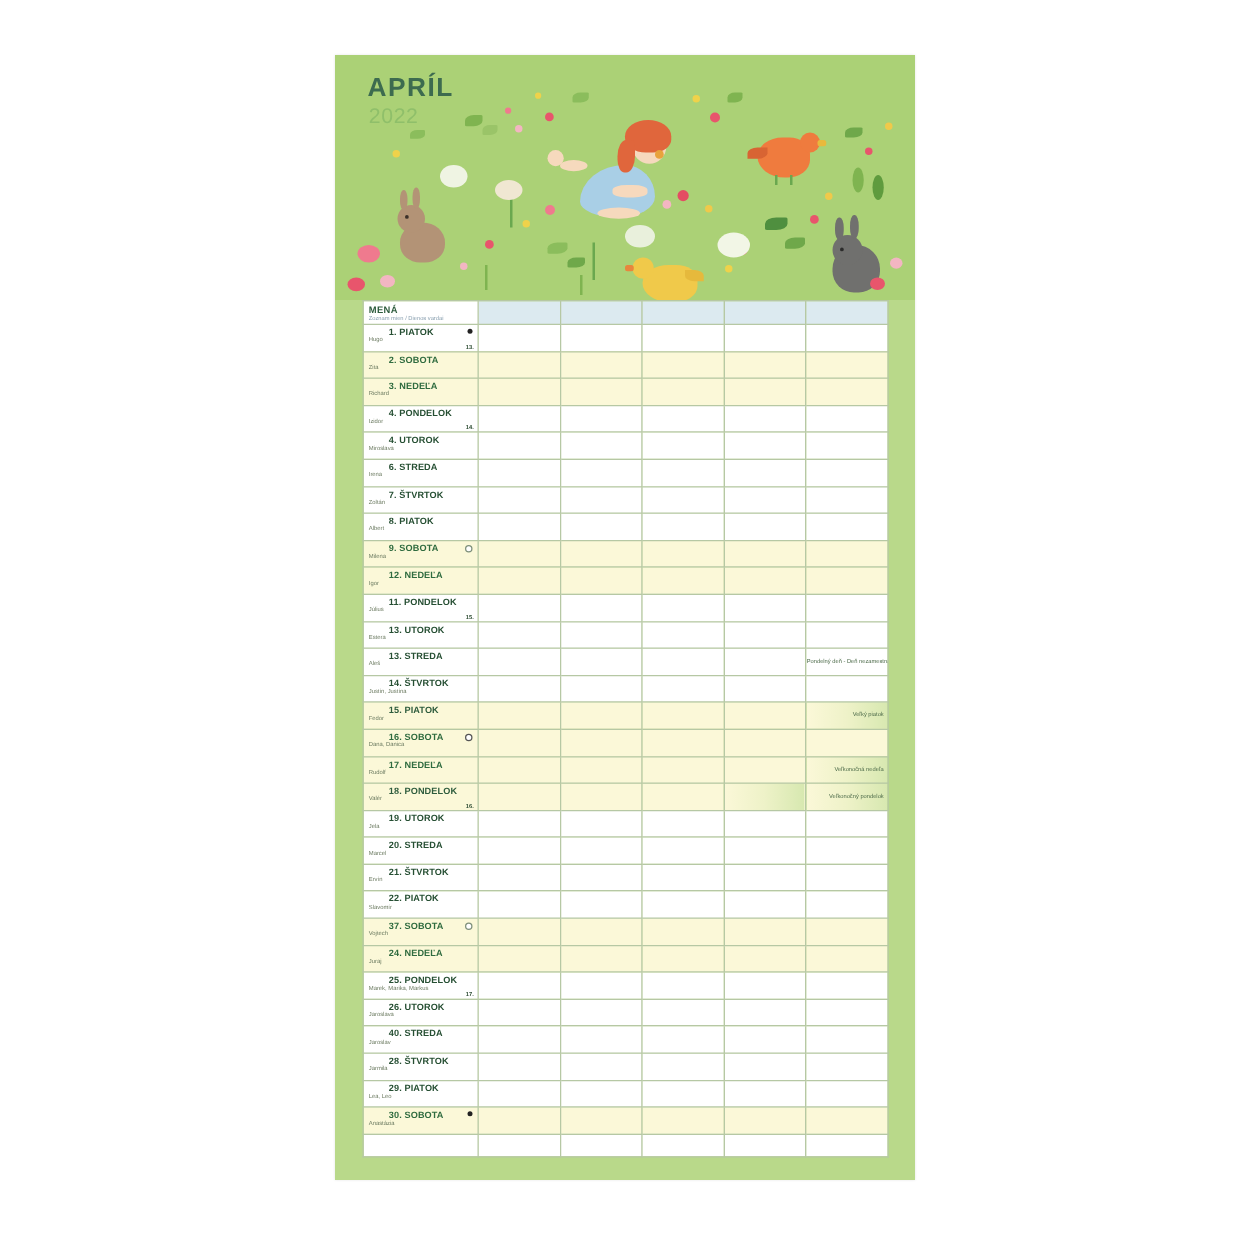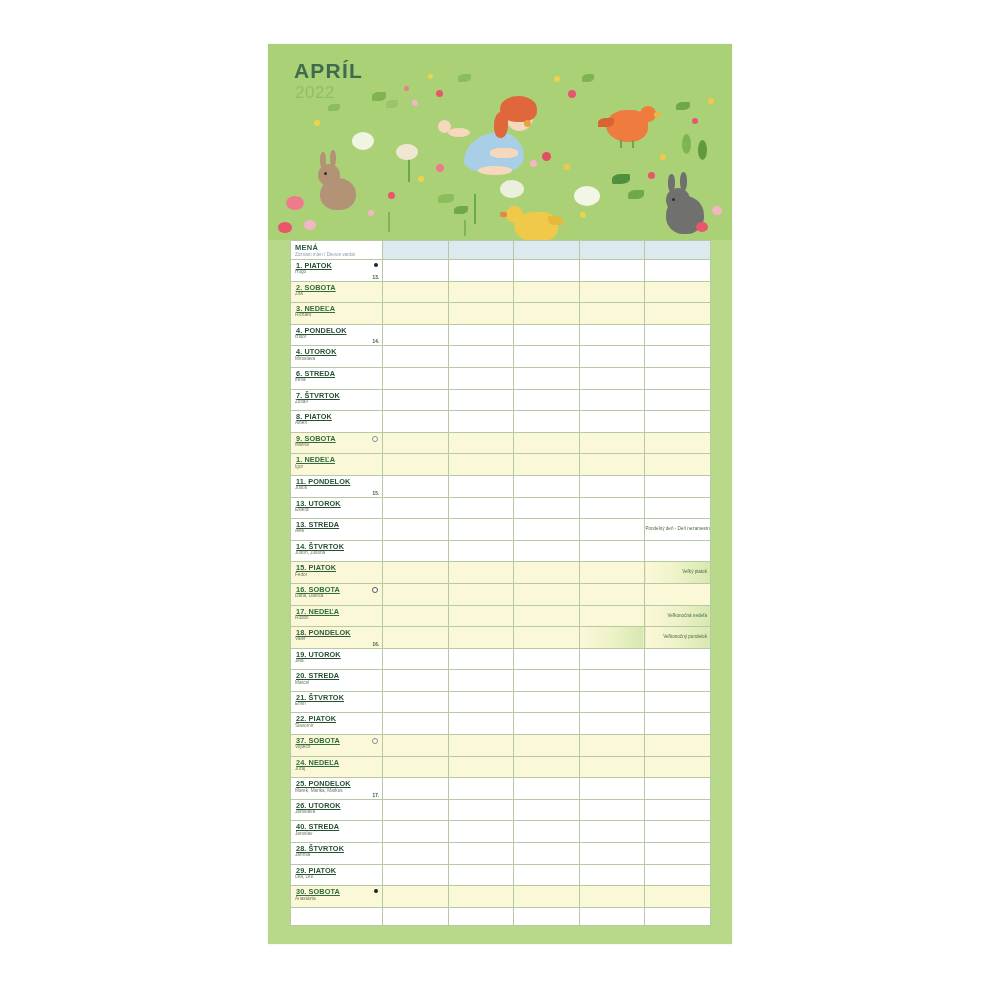--- a/index.html
+++ b/index.html
@@ -116,27 +116,26 @@
   }
   .mena-sub {
     padding: 0 0 0 4px;
     font-size: 4.6px;
     color: #8aa0b0;
   }
 
   
   .daycell { position: relative; height: 100%; }
   .dayname {
-    padding: 2px 0 0 5px;
+    padding: 2px 0 0 20px;
     font-size: 7.3px;
     font-weight: bold;
     color: #264f33;
     line-height: 1;
     letter-spacing: 0.1px;
-    text-decoration: underline;
   }
   .names {
     padding: 1px 0 0 4px;
     font-size: 4.7px;
     color: #6b7a60;
     line-height: 1;
   }
   .weeknum {
     position: absolute;
     right: 3px;
@@ -426,21 +425,21 @@
               </td>
               <td class="col-note"></td>
               <td class="col-note"></td>
               <td class="col-note"></td>
               <td class="col-note"></td>
               <td class="col-note"></td>
             </tr>
             <tr class="weekend sun">
               <td class="col-day">
                 <div class="daycell">
-                  <div class="dayname">1. NEDEĽA</div>
+                  <div class="dayname">12. NEDEĽA</div>
                   <div class="names">Igor</div>
                 </div>
               </td>
               <td class="col-note"></td>
               <td class="col-note"></td>
               <td class="col-note"></td>
               <td class="col-note"></td>
               <td class="col-note"></td>
             </tr>
             <tr class="">

